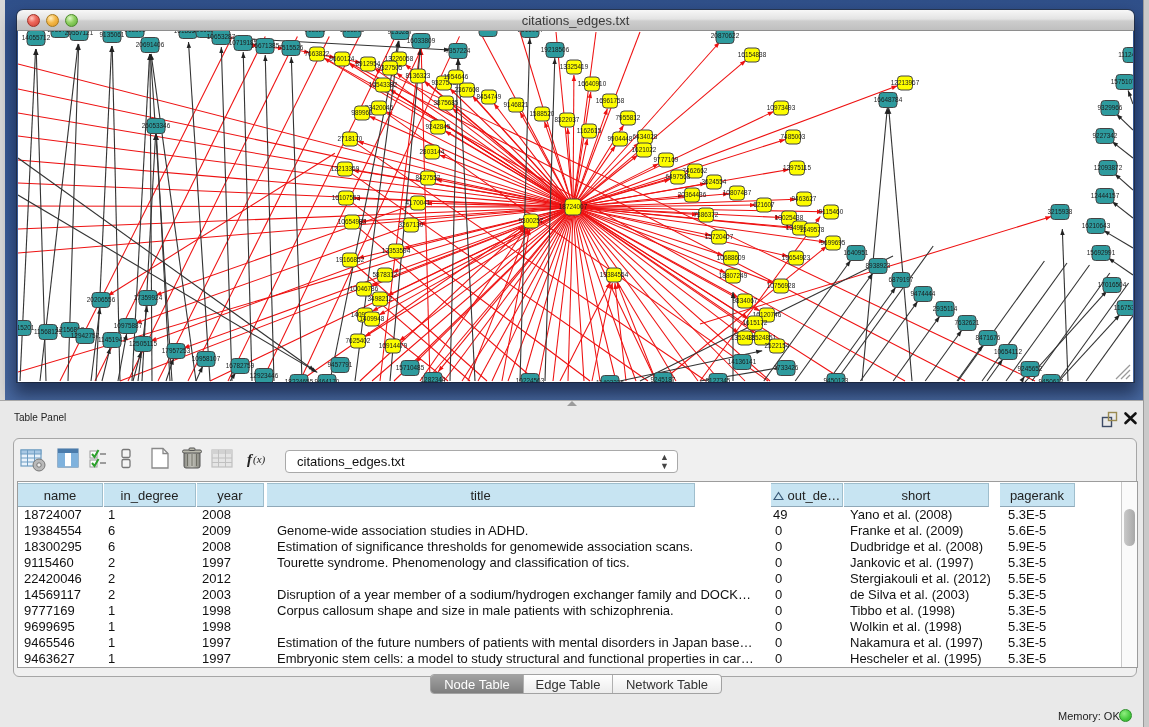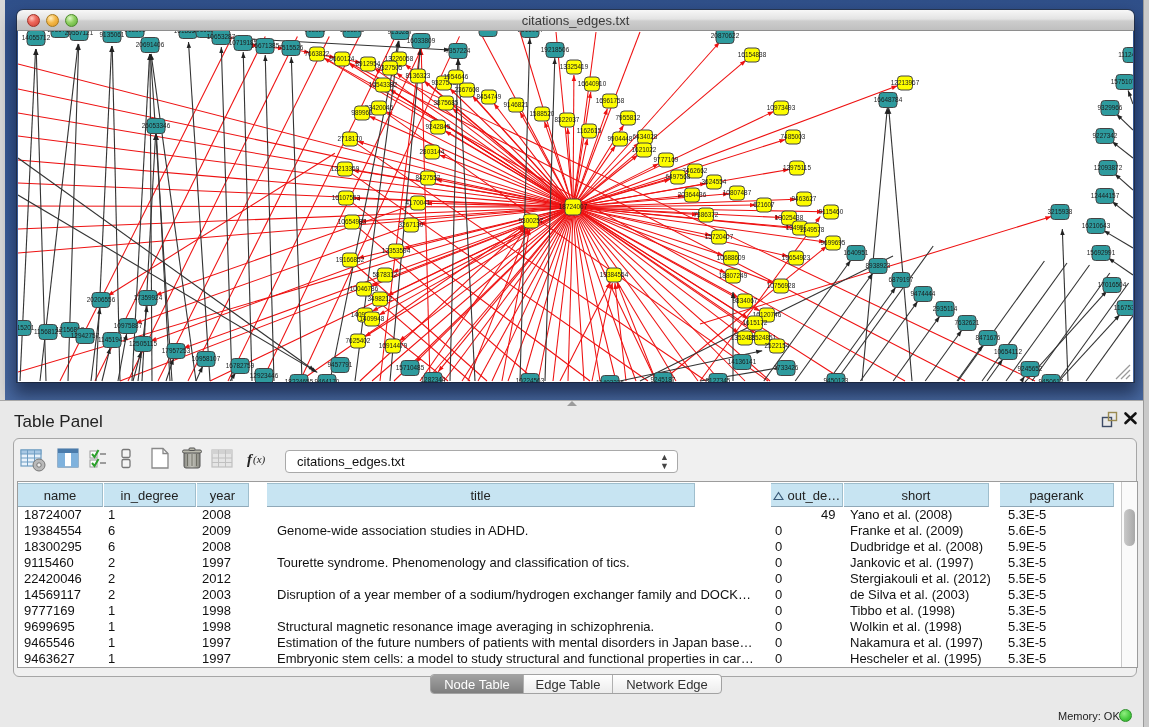--- a/index.html
+++ b/index.html
@@ -13,21 +13,21 @@
  background:linear-gradient(180deg,#f7f7f7 0%,#e3e3e3 45%,#cdcdcd 55%,#bfbfbf 100%);
  border-bottom:1px solid #8e8e8e}
 .titlebar .t{position:absolute;left:0;right:0;top:3px;text-align:center;font-size:13px;color:#3a3a3a}
 .tl{position:absolute;top:4px;width:13px;height:13px;border-radius:50%}
 .tl.r{left:10px;background:radial-gradient(circle at 35% 30%,#ffc5bd 0%,#ee6a5e 40%,#c93c31 100%);border:1px solid #a03028}
 .tl.y{left:29px;background:radial-gradient(circle at 35% 30%,#ffeec2 0%,#f4b848 45%,#dd9426 100%);border:1px solid #a87a1e}
 .tl.g{left:48px;background:radial-gradient(circle at 35% 30%,#dff7c8 0%,#8ed060 45%,#5aa839 100%);border:1px solid #4c8a2b}
 .canvas{position:absolute;left:1px;top:21px;width:1115px;height:351px;background:#fff}
 .tablepanel{position:absolute;left:0;top:400px;width:1143px;height:327px;
  background:#e9e9e9;border-top:1px solid #a8a8a8}
-.tp-title{position:absolute;left:14px;top:11px;font-size:17px;color:#222}
+.tp-title{position:absolute;left:14px;top:11px;font-size:10px;color:#222}
 .subpanel{position:absolute;left:13px;top:38px;width:1124px;height:239px;
  background:#f0f0f0;border:1px solid #a6a6a6;border-radius:6px}
 .dropdown{position:absolute;left:285px;top:450px;width:393px;height:23px;background:#fff;
  border:1px solid #a9a9a9;border-radius:4px;font-size:13px;color:#111;line-height:21px;padding-left:11px}
 .dropdown .ar{position:absolute;right:8px;top:2px;font-size:9px;color:#444;line-height:9px}
 .scrollpane{position:absolute;left:17px;top:481px;width:1121px;height:187px;background:#fff;border:1px solid #9c9c9c}
 .th{position:absolute;top:483px;height:24px;background:#c7e4f2;border-right:1px solid #9fbecd;
  border-bottom:1px solid #8fa8b8;border-top:1px solid #9fbecd;font-size:13px;color:#222;text-align:center;line-height:23px}
 .tr{position:absolute;left:0;width:1120px;height:16px;font-size:13px;color:#111}
 .tr span{position:absolute;top:0;white-space:nowrap;overflow:hidden;line-height:16px}
@@ -819,48 +819,49 @@
       <line x1="7" y1="16.5" x2="27" y2="16.5" stroke="#999"></line>
 </g>
 
 <text x="233" y="18" font-family="Liberation Serif, serif" font-style="italic" font-weight="bold" font-size="15" fill="#222">f</text>
 <text x="239" y="17" font-family="Liberation Serif, serif" font-style="italic" font-size="11" fill="#222">(x)</text>
 </svg>
 <div class="dropdown">citations_edges.txt<span class="ar">▲<br>▼</span></div>
 <div class="scrollpane"></div>
 <div class="th" style="left:18px;width:85px">name</div>
 <div class="th" style="left:104px;width:92px">in_degree</div>
-<div class="th" style="left:197px;width:52px">year</div>
+<div class="th" style="left:197px;width:67px">year</div>
 <div class="th" style="left:267px;width:428px">title</div>
 <div class="th" style="left:771px;width:72px"><svg width="11" height="10" style="vertical-align:-1px">
       <path d="M5.5 1.5L10 8.5H1z" fill="none" stroke="#3a5a78" stroke-width="1.2"></path>
     </svg> out_de…</div>
 <div class="th" style="left:844px;width:145px">short</div>
-<div class="th" style="left:1000px;width:114px">pagerank</div>
+<div class="th" style="left:1000px;width:75px">pagerank</div>
 <div class="tr" style="top:507px">
     <span style="left:24px">18724007</span>
     <span style="left:108px">1</span>
     <span style="left:202px">2008</span>
-    <span style="left:821px">49</span>
+    <span style="left:773px">49</span>
     <span style="left:850px;width:150px">Yano et al. (2008)</span>
     <span style="left:1008px">5.3E‑5</span>
   </div>
 <div class="tr" style="top:523px">
     <span style="left:24px">19384554</span>
     <span style="left:108px">6</span>
     <span style="left:202px">2009</span>
     <span style="left:277px;width:492px">Genome‑wide association studies in ADHD.</span>
     <span style="left:775px">0</span>
     <span style="left:850px;width:150px">Franke et al. (2009)</span>
     <span style="left:1008px">5.6E‑5</span>
   </div>
 <div class="tr" style="top:539px">
     <span style="left:24px">18300295</span>
     <span style="left:108px">6</span>
     <span style="left:202px">2008</span>
+    <span style="left:277px;width:492px">Estimation of significance thresholds for genomewide association scans.</span>
     <span style="left:775px">0</span>
     <span style="left:850px;width:150px">Dudbridge et al. (2008)</span>
     <span style="left:1008px">5.9E‑5</span>
   </div>
 <div class="tr" style="top:555px">
     <span style="left:24px">9115460</span>
     <span style="left:108px">2</span>
     <span style="left:202px">1997</span>
     <span style="left:277px;width:492px">Tourette syndrome. Phenomenology and classification of tics.</span>
     <span style="left:775px">0</span>
@@ -881,29 +882,29 @@
     <span style="left:202px">2003</span>
     <span style="left:277px;width:492px">Disruption of a year member of a sodium/hydrogen exchanger family and DOCK…</span>
     <span style="left:775px">0</span>
     <span style="left:850px;width:150px">de Silva et al. (2003)</span>
     <span style="left:1008px">5.3E‑5</span>
   </div>
 <div class="tr" style="top:603px">
     <span style="left:24px">9777169</span>
     <span style="left:108px">1</span>
     <span style="left:202px">1998</span>
+    <span style="left:277px;width:492px">Corpus callosum shape and size in male patients with schizophrenia.</span>
     <span style="left:775px">0</span>
     <span style="left:850px;width:150px">Tibbo et al. (1998)</span>
     <span style="left:1008px">5.3E‑5</span>
   </div>
 <div class="tr" style="top:619px">
     <span style="left:24px">9699695</span>
     <span style="left:108px">1</span>
     <span style="left:202px">1998</span>
-    <span style="left:277px;width:492px">Structural magnetic resonance image averaging in schizophrenia.</span>
     <span style="left:775px">0</span>
     <span style="left:850px;width:150px">Wolkin et al. (1998)</span>
     <span style="left:1008px">5.3E‑5</span>
   </div>
 <div class="tr" style="top:635px">
     <span style="left:24px">9465546</span>
     <span style="left:108px">1</span>
     <span style="left:202px">1997</span>
     <span style="left:277px;width:492px">Estimation of the future numbers of patients with mental disorders in Japan base…</span>
     <span style="left:775px">0</span>
@@ -917,16 +918,16 @@
     <span style="left:277px;width:492px">Embryonic stem cells: a model to study structural and functional properties in car…</span>
     <span style="left:775px">0</span>
     <span style="left:850px;width:150px">Hescheler et al. (1995)</span>
     <span style="left:1008px">5.3E‑5</span>
   </div>
 <div class="sbar"></div>
 <div class="sthumb"></div>
 <div class="seg">
     <div class="s1">Node Table</div>
     <div class="s2">Edge Table</div>
-    <div class="s3">Network Edge</div>
+    <div class="s3">Network Table</div>
   </div>
 <div class="mem">Memory: OK</div>
 <div class="memdot"></div>
 <div class="rstrip"></div>
 </body></html>

